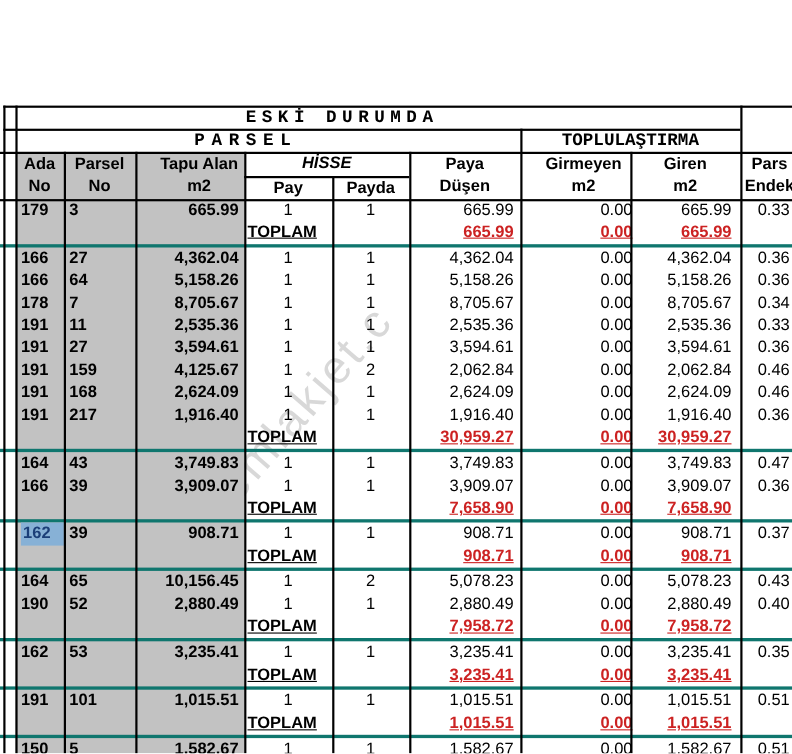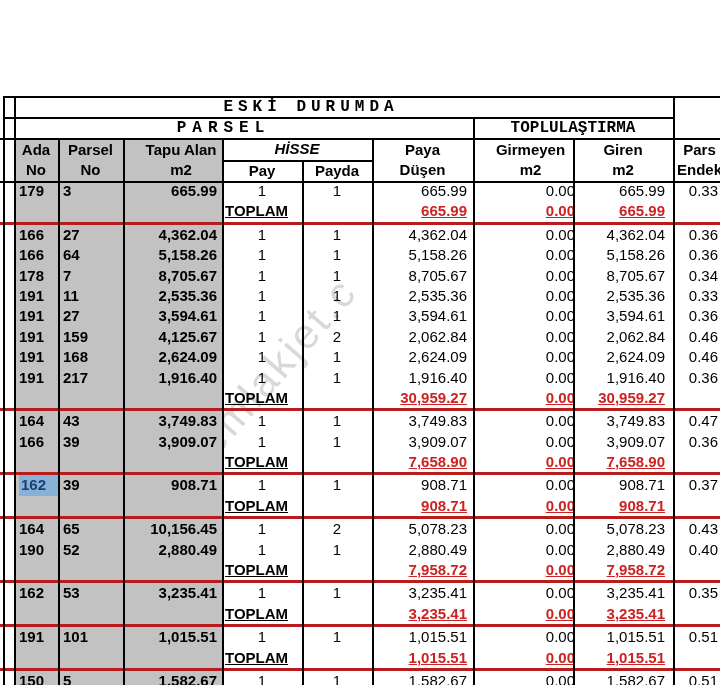--- a/index.html
+++ b/index.html
@@ -32,21 +32,21 @@
   .h-tapu{left:123px;top:138px;width:116px;height:43px;}
   .h-hisse{left:222px;top:138px;width:150px;height:22px;font-style:italic;}
   .h-pay{left:222px;top:160px;width:80px;height:21px;}
   .h-payda{left:302px;top:160px;width:70px;height:21px;}
   .h-paya{left:372px;top:138px;width:101px;height:43px;}
   .h-girmeyen{left:473px;top:138px;width:115px;height:43px;}
   .h-giren{left:573px;top:138px;width:100px;height:43px;}
   .h-endeks{left:673px;top:138px;width:53px;height:43px;}
   
   .tbody{position:absolute;left:0;top:181px;width:720px;}
-  .tgroup{position:relative;width:720px;border-bottom:3px solid #b91c1c;}
+  .tgroup{position:relative;width:720px;border-bottom:3px solid #0f766e;}
   .trow{position:relative;width:720px;height:20.4px;}
   .cell{position:absolute;top:0;height:20.4px;line-height:20.4px;font-size:15px;
         white-space:nowrap;box-sizing:border-box;}
   .c-ada{left:14px;width:44px;text-align:left;padding-left:5px;font-weight:bold;}
   .c-parsel{left:58px;width:65px;text-align:left;padding-left:5px;font-weight:bold;}
   .c-tapu{left:123px;width:99px;text-align:right;padding-right:5px;font-weight:bold;}
   .c-pay{left:222px;width:80px;text-align:center;}
   .c-payda{left:302px;width:70px;text-align:center;}
   .c-paya{left:372px;width:101px;text-align:right;padding-right:6px;}
   .c-girmeyen{left:473px;width:104px;text-align:right;padding-right:2px;}

